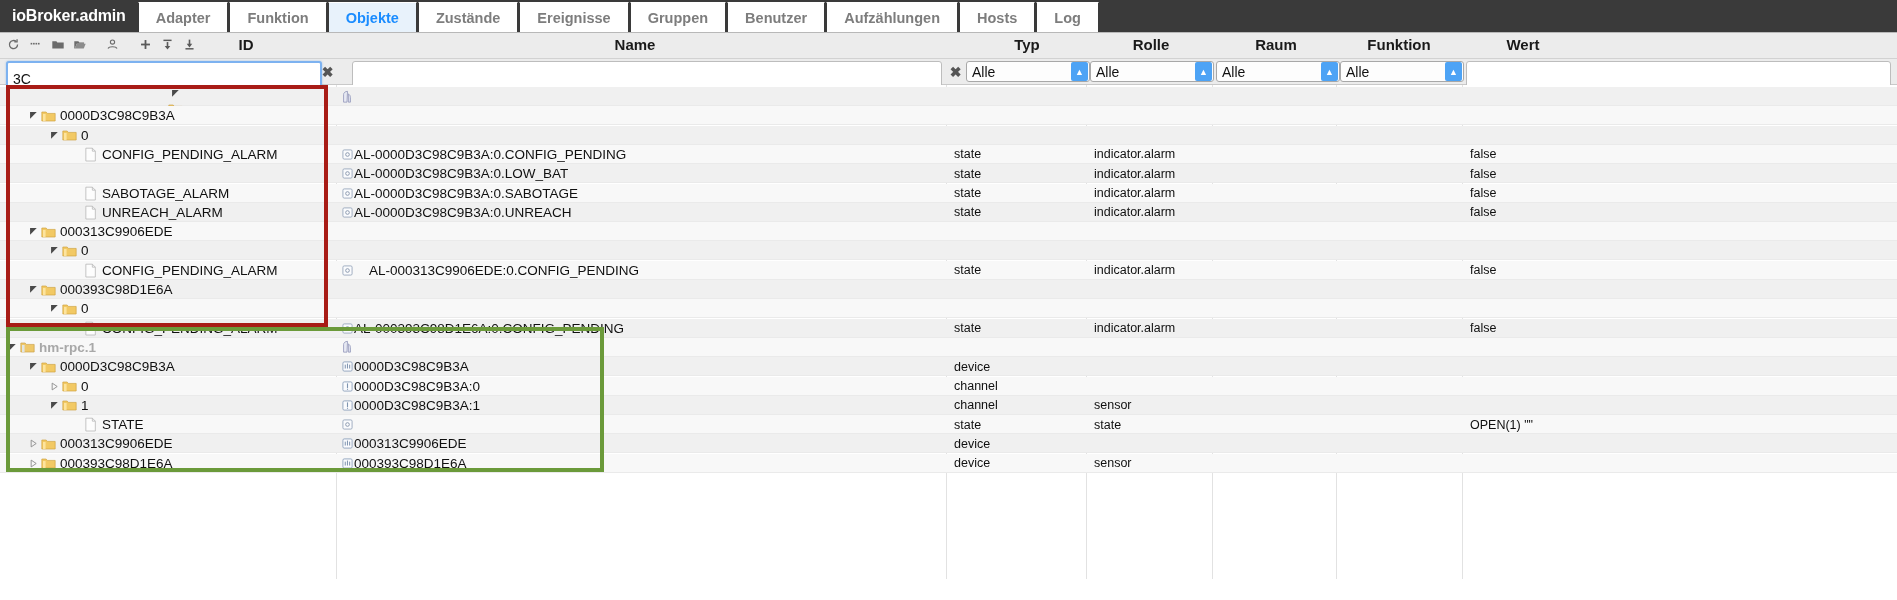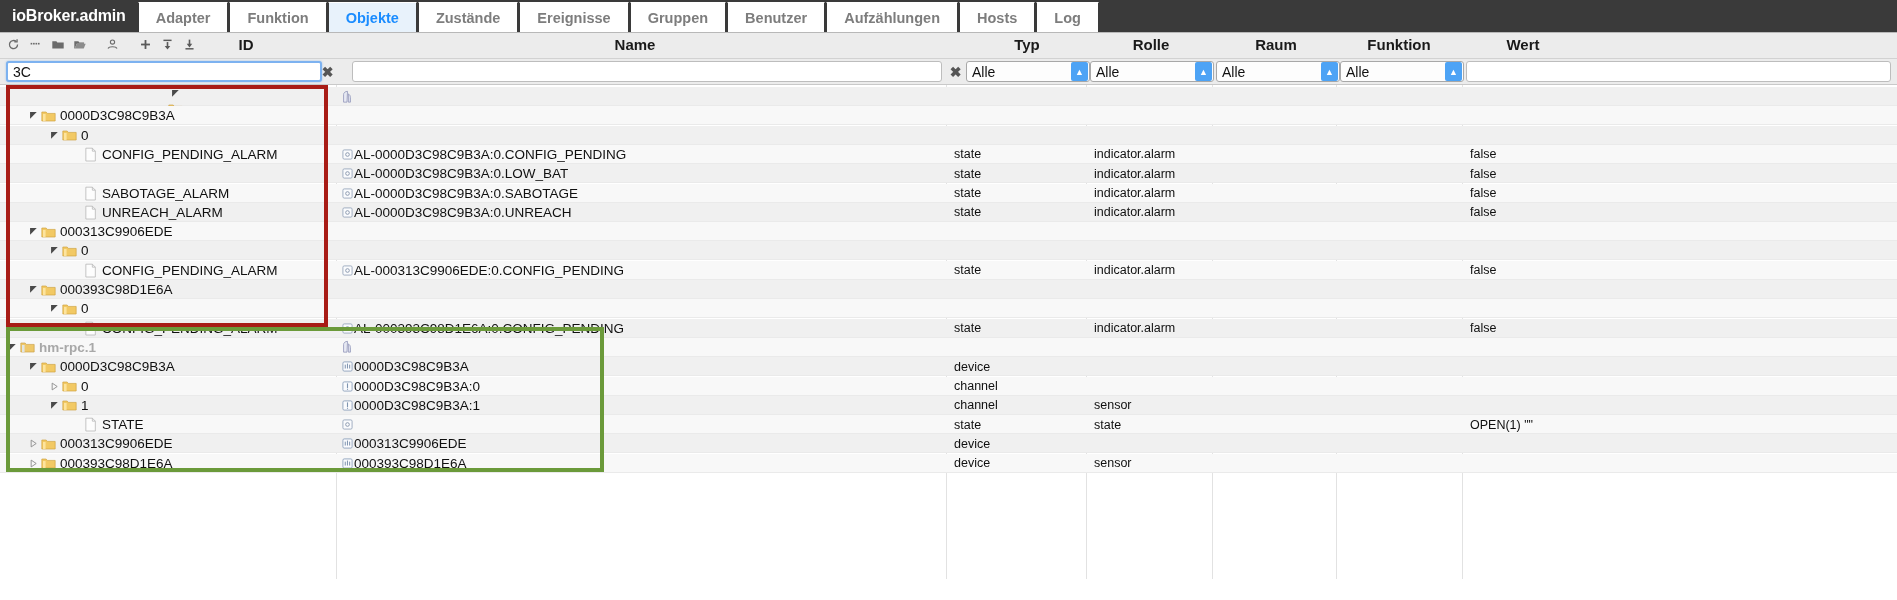--- a/index.html
+++ b/index.html
@@ -92,21 +92,21 @@
   .finput {
     position: absolute;
     top: 2px;
     height: 21px;
     border: 1px solid #bdbdbd;
     border-radius: 3px;
     background: #ffffff;
     font-family: "Liberation Sans", sans-serif;
     font-size: 14px;
     color: #111;
-    padding: 1px 5px;
+    padding: 16px 5px;
     outline: none;
   }
   .finput.focused {
     border: 2px solid #7db2f0;
     box-shadow: 0 0 2px rgba(100,160,230,0.6);
   }
   .fclear {
     position: absolute;
     top: 4px;
     width: 15px; height: 17px;
@@ -577,21 +577,21 @@
         <div class="cell" style="left: 69px; width: 271px;">
           <span class="twisty"></span>
           <span class="ficon">
             <svg width="13" height="15" viewBox="0 0 14 16">
               <path d="M2 1.2h7l3.2 3.2V15H2z" fill="#fdfdfd" stroke="#b9b9b9" stroke-width=".9"></path>
               <path d="M9 1.2v3.2h3.2" fill="none" stroke="#b9b9b9" stroke-width=".9"></path>
             </svg>
           </span>
           <span class="nlabel">CONFIG_PENDING_ALARM</span>
         </div>
-        <div class="cell" style="left: 340px; width: 610px;">
+        <div class="cell" style="left: 340px; width: 610px; gap: 15px;">
           <span class="nicon">
             <svg width="11" height="11" viewBox="0 0 12 12">
               <rect x="1" y="1" width="10" height="10" rx="1.4" fill="#fafbfd" stroke="#9aa8bd" stroke-width="1"></rect>
               <circle cx="6" cy="6" r="2" fill="none" stroke="#8795ab" stroke-width="1"></circle>
             </svg>
           </span>
           <span>AL-000313C9906EDE:0.CONFIG_PENDING</span>
         </div>
         <div class="cell small" style="left: 954px; width: 140px;">state</div>
         <div class="cell small" style="left: 1094px; width: 126px;">indicator.alarm</div>

